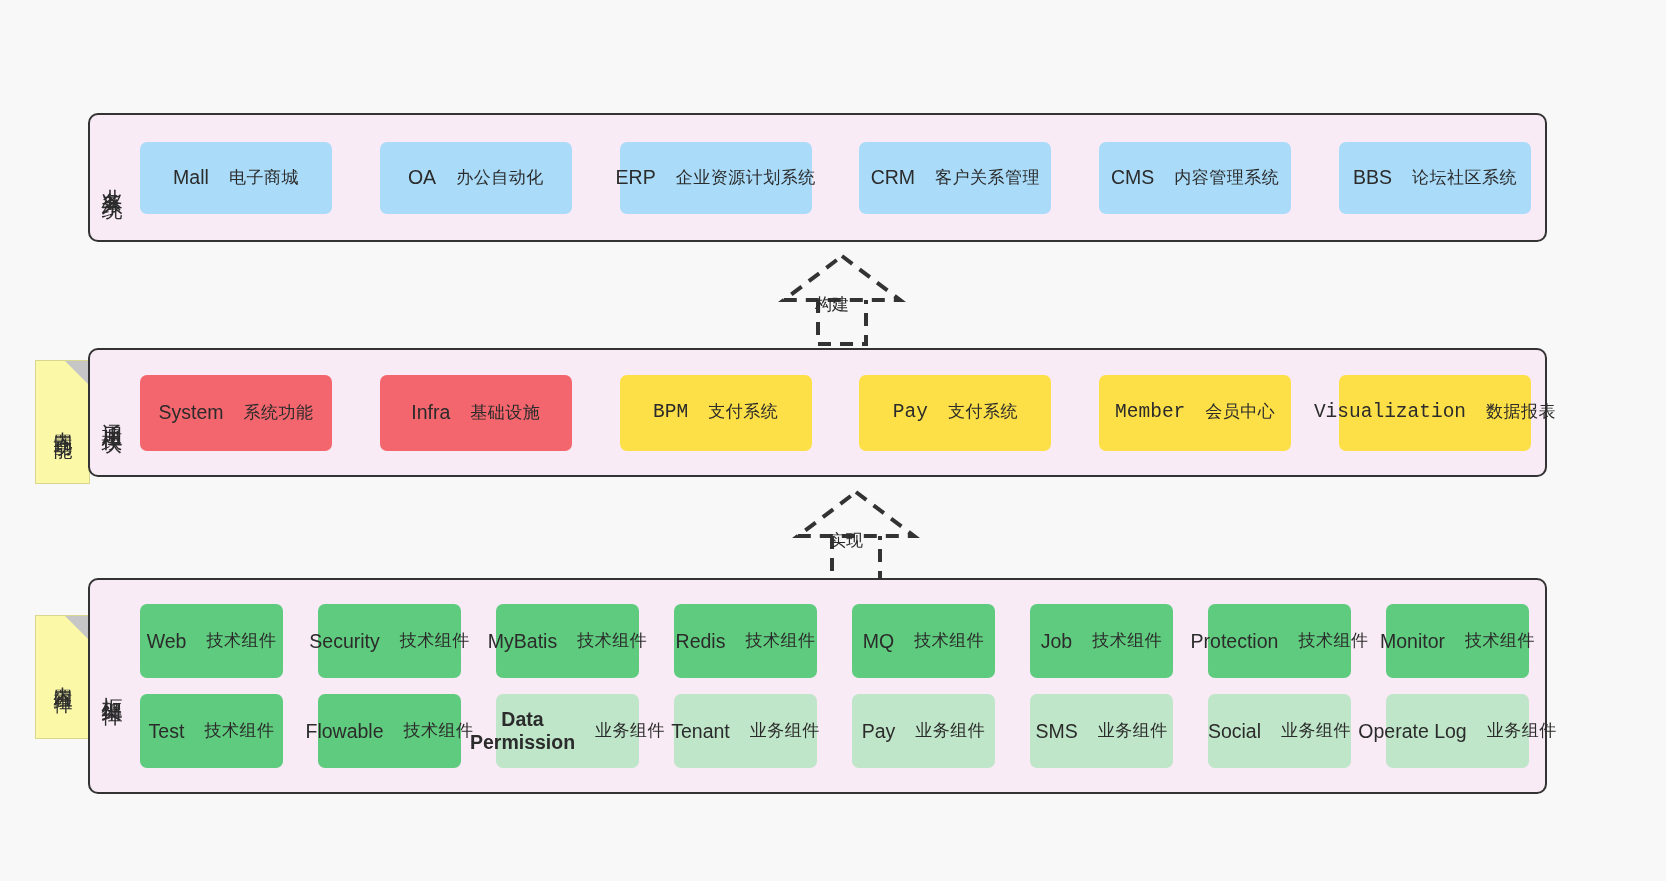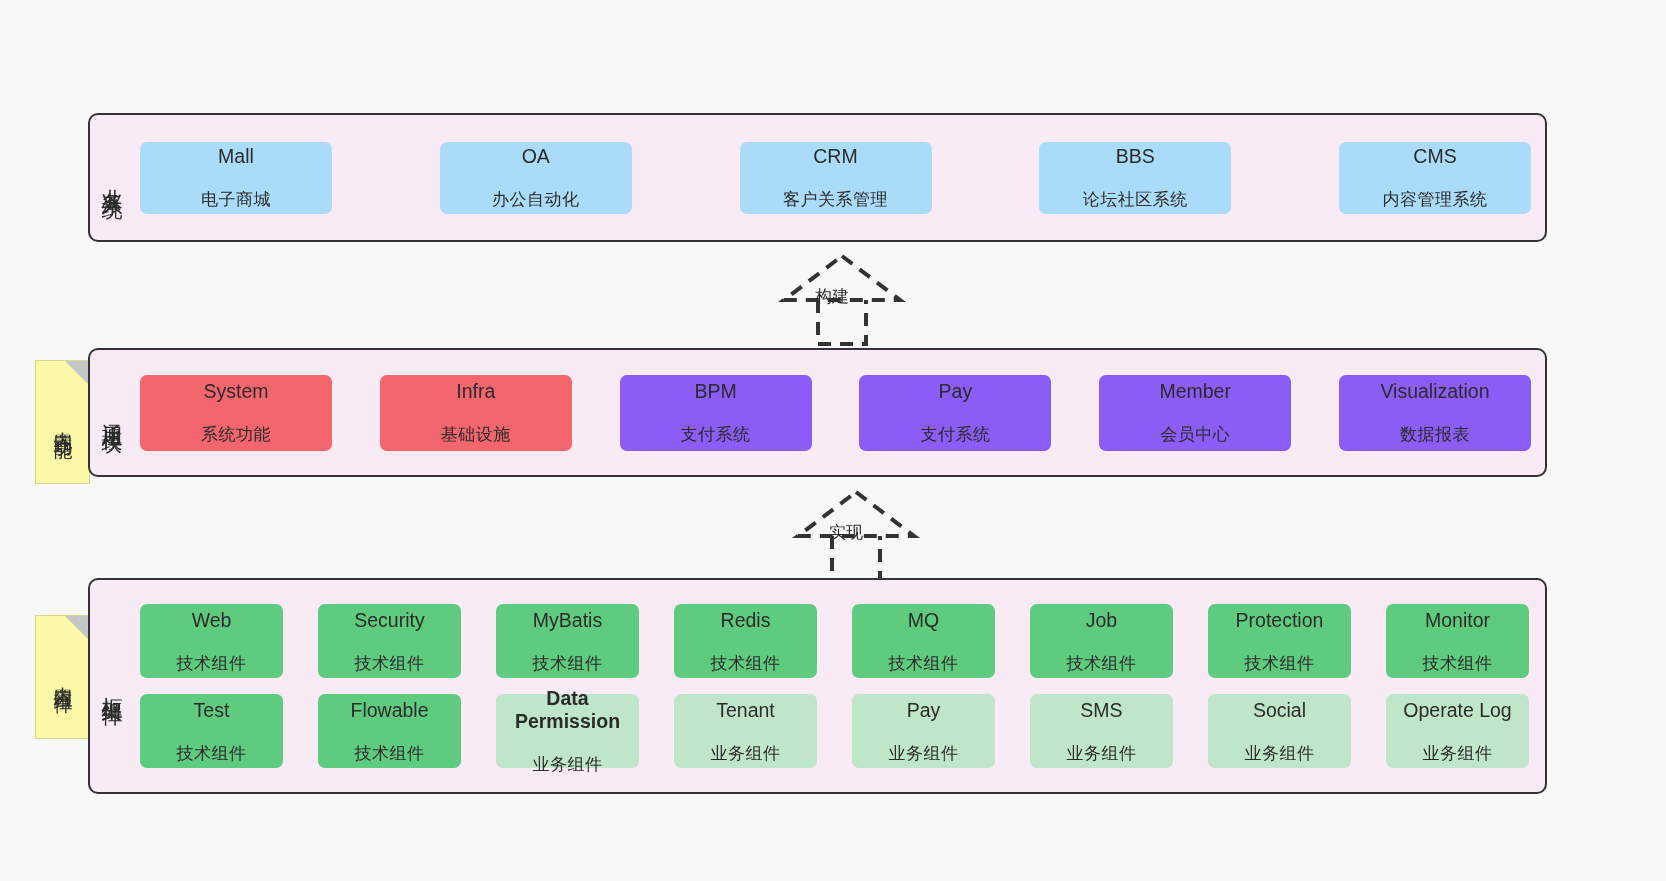--- a/index.html
+++ b/index.html
@@ -62,21 +62,20 @@
     flex-direction: row;
     gap: 0;
     justify-content: space-between;
   }
 
   
   .card {
     box-sizing: border-box;
     border-radius: 7px;
     display: flex;
-    flex-direction: column;
     align-items: center;
     justify-content: center;
     text-align: center;
     color: #2b2b2b;
     line-height: 1.28;
     padding: 4px 6px;
     user-select: none;
     gap: 20px;
   }
   .card .c-en {
@@ -85,21 +84,21 @@
   }
   .card .c-cn {
     font-size: 17px;
     letter-spacing: 0.5px;
     white-space: nowrap;
   }
   .card.wrap .c-en { white-space: normal; line-height: 1.2; font-weight: bold; }
 
   .biz-card   { background: #aadcfa; }
   .mod-strong { background: #f4666e; }
-  .mod-soft   { background: #8b5cf6; }
+  .mod-soft   { background: #fde047; font-family: Liberation Mono, monospace; }
   .tech-card  { background: #5fcb7e; }
   .bizc-card  { background: #bfe6c8; }
 
   
   #layer-business  { left: 88px;  top: 113px; width: 1459px; height: 129px; }
   #layer-modules   { left: 88px;  top: 348px; width: 1459px; height: 129px; }
   #layer-framework { left: 88px;  top: 578px; width: 1459px; height: 216px; }
 
   #layer-business  .card-row .card { width: 192px; height: 72px; }
   #layer-modules   .card-row .card { width: 192px; height: 76px; }
@@ -146,20 +145,21 @@
     pointer-events: none;
   }
   .connector svg { display: block; overflow: visible; }
   .connector-label {
     position: absolute;
     font-size: 17px;
     color: #2b2b2b;
     background: transparent;
     white-space: nowrap;
     user-select: none;
+    margin-top: 8px;
   }
   #connector-build      { left: 752px; top: 252px; width: 180px; height: 96px; }
   #connector-build .connector-label      { left: 63px;  top: 33px; }
   #connector-implement  { left: 766px; top: 488px; width: 180px; height: 96px; }
   #connector-implement .connector-label  { left: 63px;  top: 33px; }
 </style>
 </head>
 <body>
 
 <div class="canvas">
@@ -172,34 +172,38 @@
         <div class="card biz-card">
           <div class="c-en">Mall</div>
           <div class="c-cn">电子商城</div>
         </div>
 
         <div class="card biz-card">
           <div class="c-en">OA</div>
           <div class="c-cn">办公自动化</div>
         </div>
 
+        <div class="card biz-card">
+          <div class="c-en">ERP</div>
+          <div class="c-cn">企业资源计划系统</div>
+        </div>
 
         <div class="card biz-card">
           <div class="c-en">CRM</div>
           <div class="c-cn">客户关系管理</div>
         </div>
 
         <div class="card biz-card">
+          <div class="c-en">CMS</div>
+          <div class="c-cn">内容管理系统</div>
+        </div>
+
+        <div class="card biz-card">
           <div class="c-en">BBS</div>
           <div class="c-cn">论坛社区系统</div>
-        </div>
-
-        <div class="card biz-card">
-          <div class="c-en">CMS</div>
-          <div class="c-cn">内容管理系统</div>
         </div>
 
       </div>
     </div>
   </div>
 
   <div class="connector" id="connector-build">
     <svg width="180" height="96" viewBox="0 0 180 96">
 
       <path d="M 90 4 L 148 48 L 32 48 Z" fill="none" stroke="#333333" stroke-width="4" stroke-dasharray="13 9" stroke-linecap="butt"></path>

